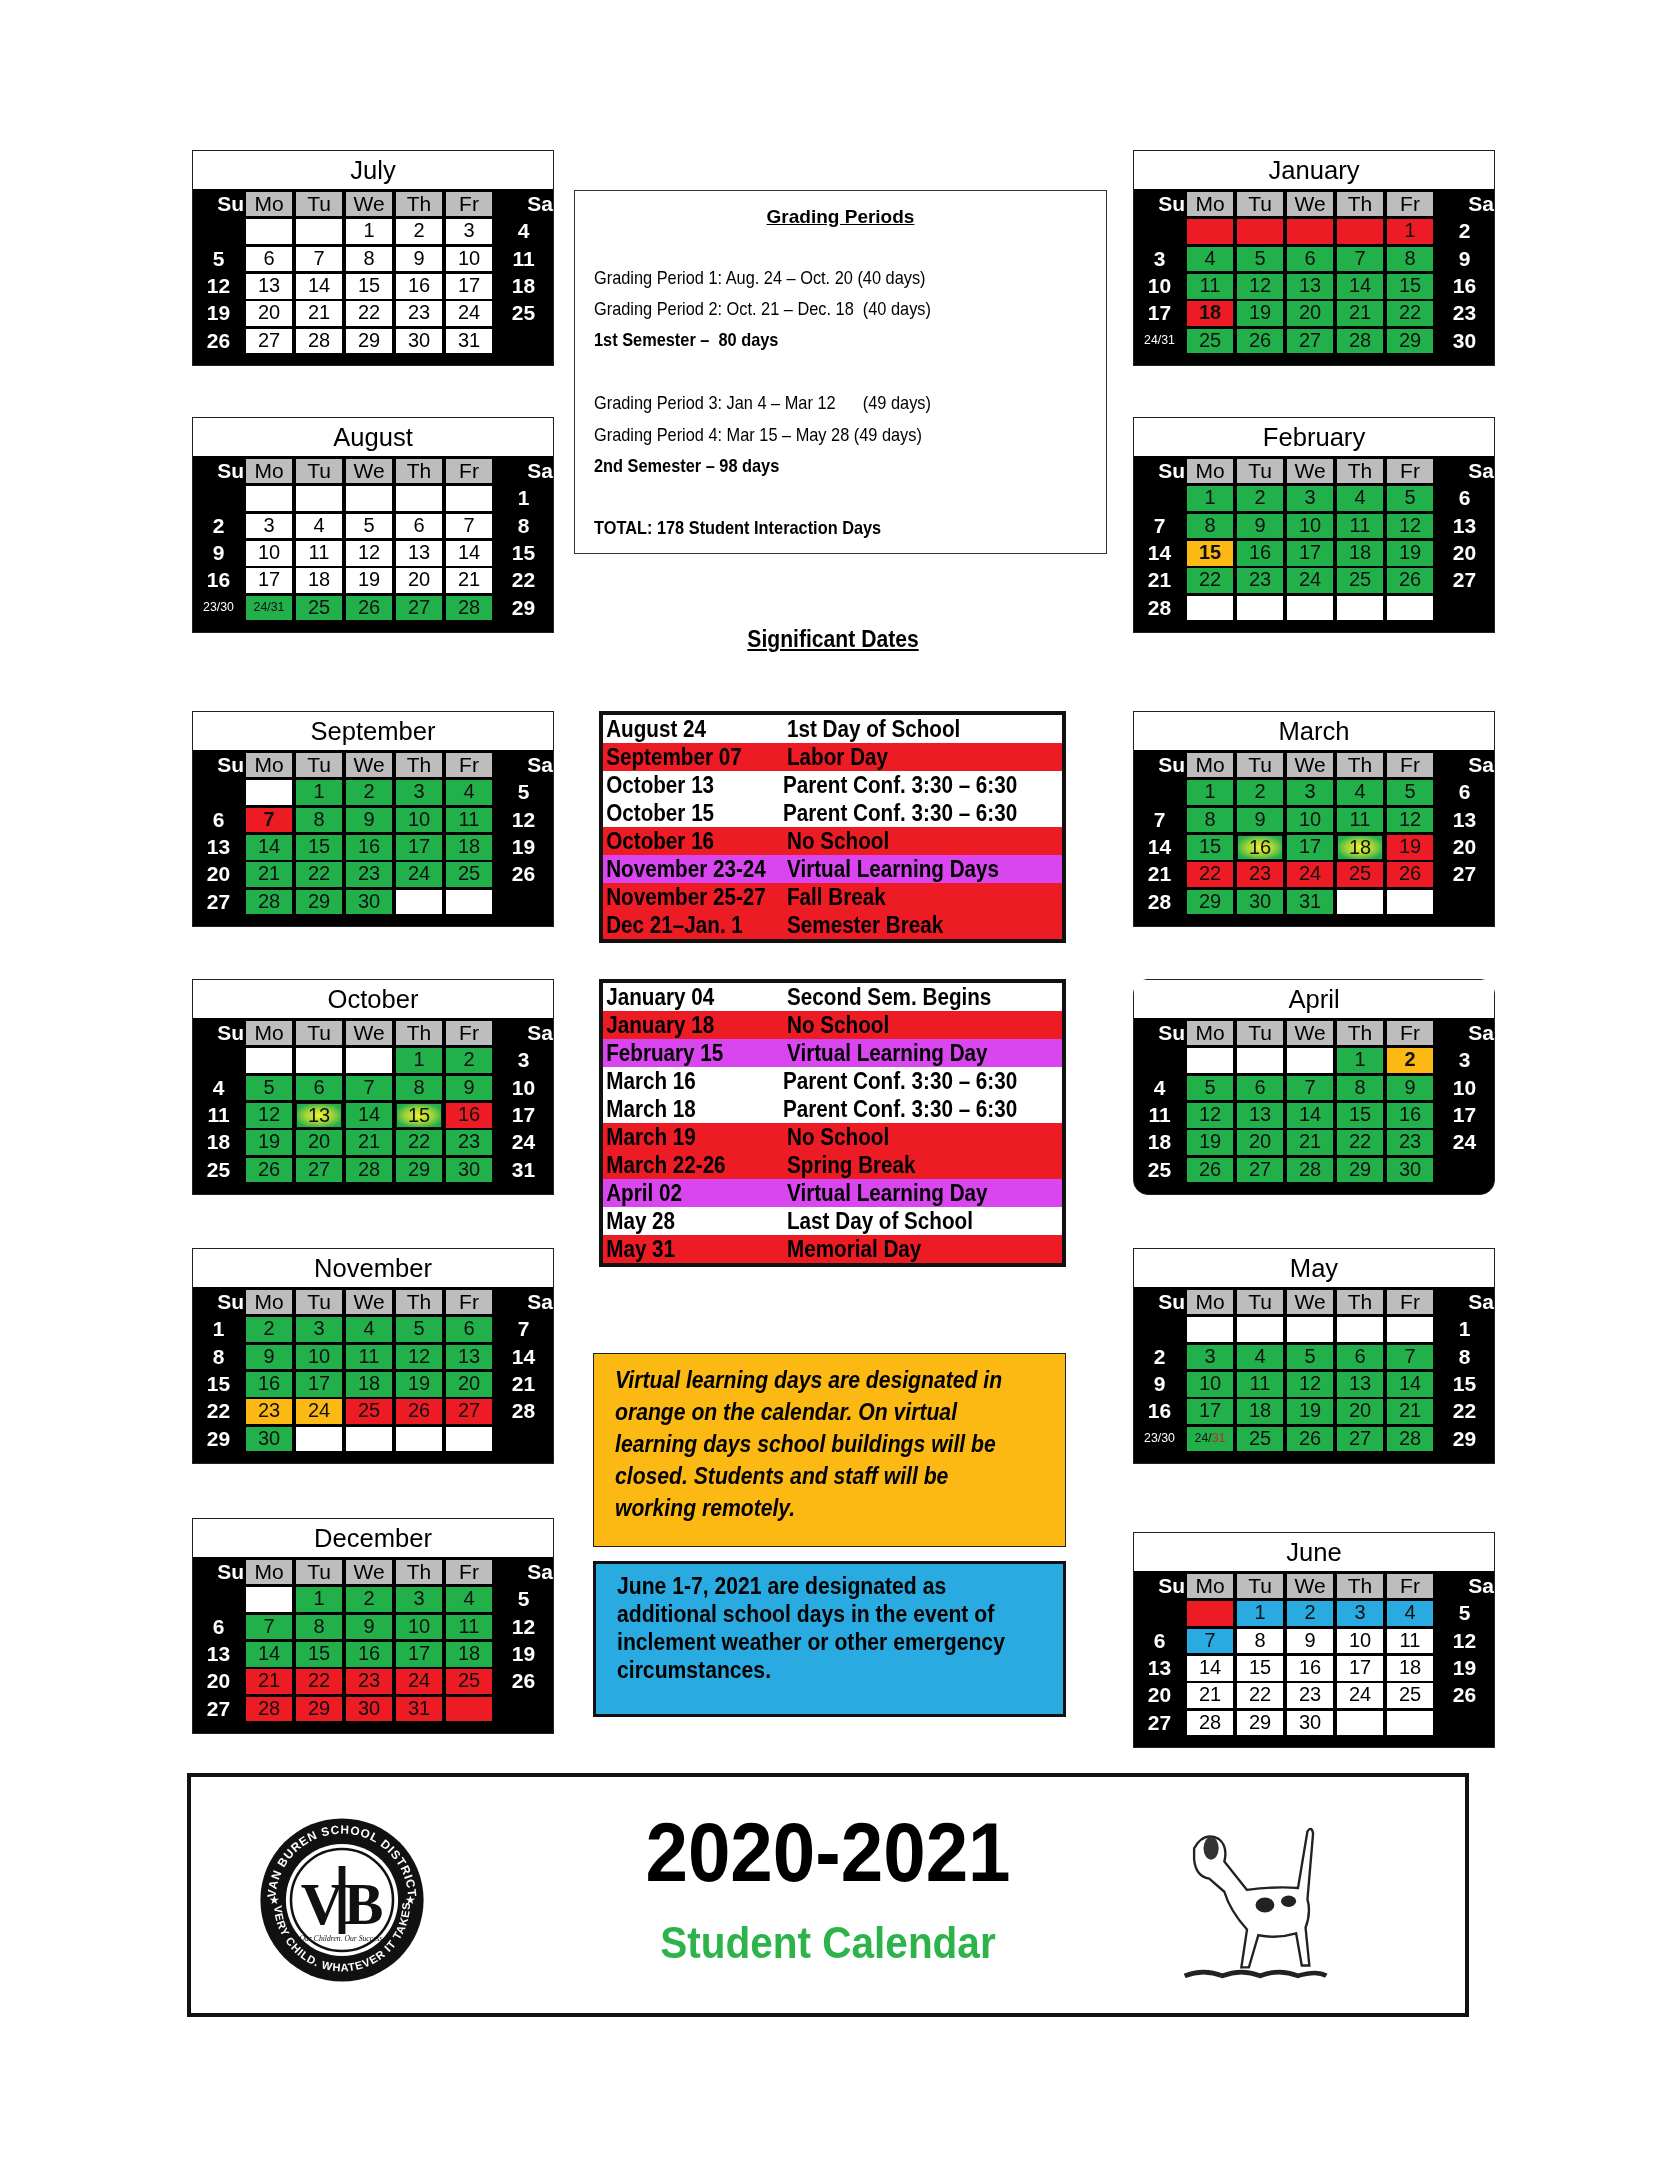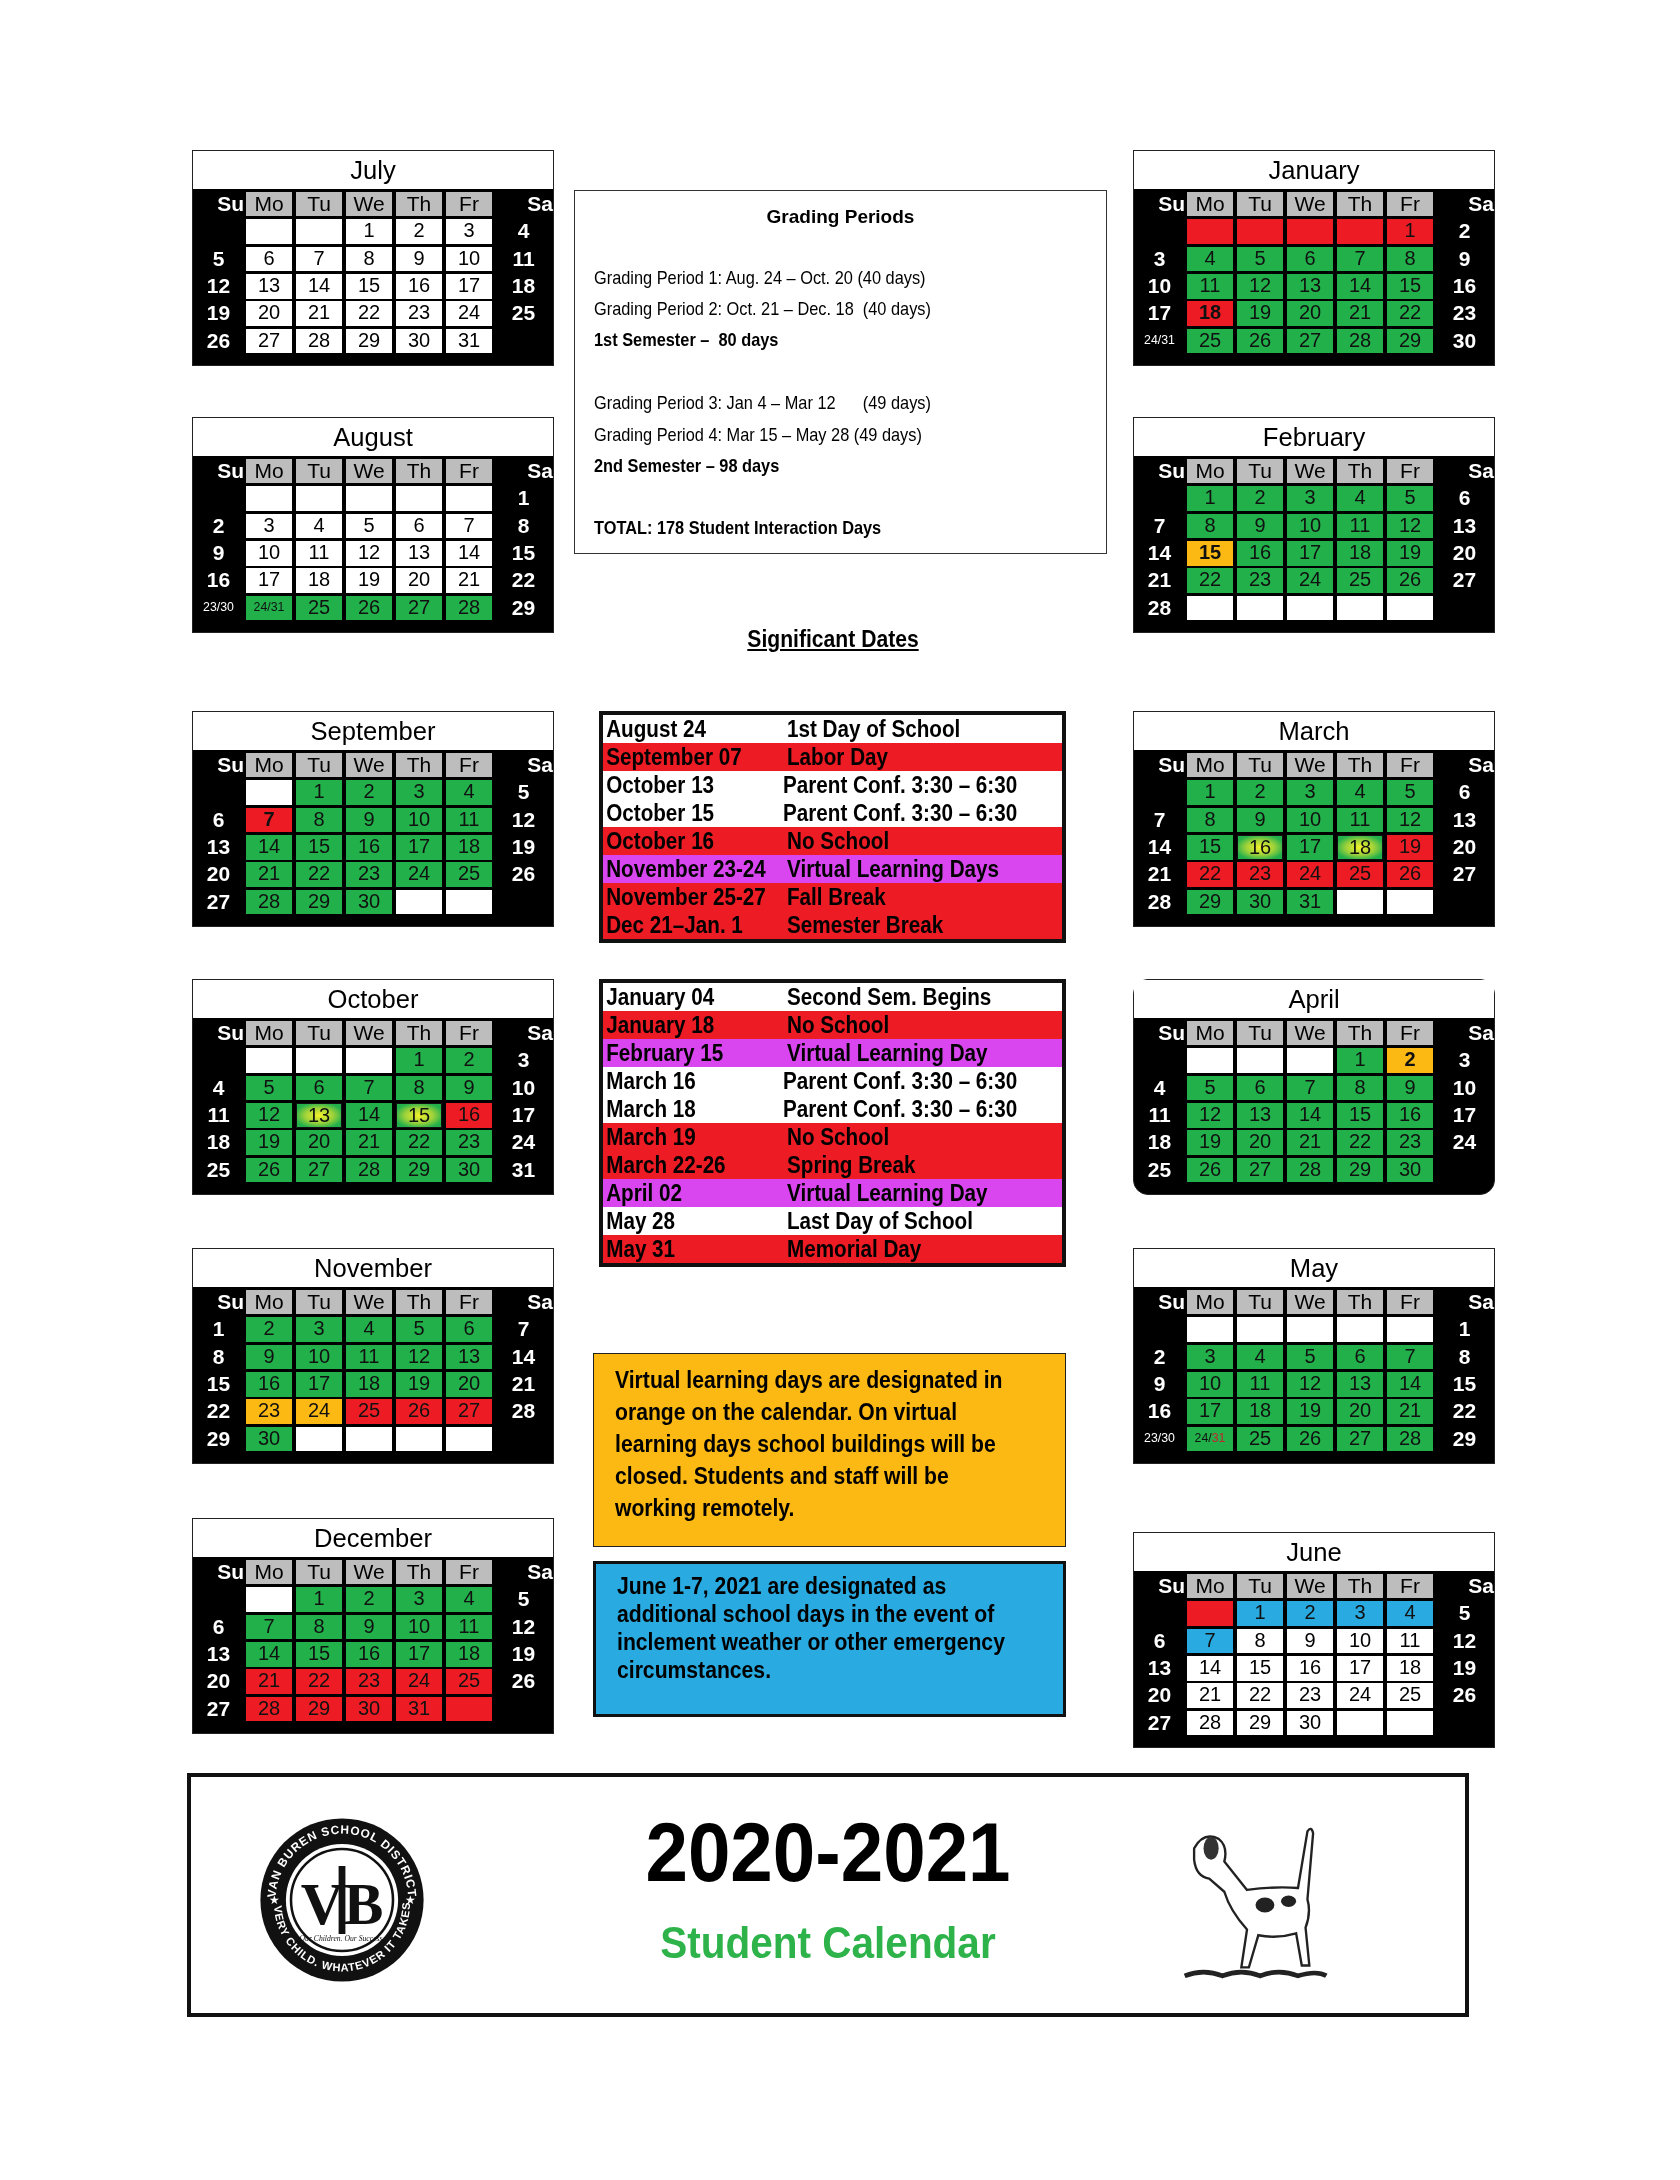--- a/index.html
+++ b/index.html
@@ -17,36 +17,36 @@
   .c-green{background:#22b04b;color:#111;}
   .c-red{background:#ed1c24;color:#111;}
   .c-orange{background:#fdb913;color:#111;font-weight:bold;}
   .c-blue{background:#29abe2;color:#111;}
   .c-conf{background:radial-gradient(ellipse at center,#f3f22a 0%,#9fd23a 45%,#22b04b 80%);border:1.9px solid #111;color:#111;}
   .c-redbold{background:#ed1c24;color:#111;font-weight:bold;}
   .cell.small-green{font-size:12.3px;}
   .redtxt{color:#c1272d;}
 
   #grading{position:absolute;left:574px;top:190px;width:533px;height:364px;border:1.9px solid #333;box-sizing:border-box;font-family:"Liberation Sans",sans-serif;}
-  #grading .gtitle{position:absolute;top:15px;width:100%;text-align:center;font-weight:bold;font-size:19px;}
+  #grading .gtitle{position:absolute;top:15px;width:100%;text-align:center;font-weight:bold;text-decoration:underline;font-size:19px;}
   #grading .line{position:absolute;left:19px;font-size:19px;transform:scaleX(0.86);transform-origin:left;white-space:pre;}
   #grading .bold{font-weight:bold;}
 
   #sig-title{position:absolute;left:587px;top:625px;width:492px;text-align:center;font-weight:bold;font-size:24px;text-decoration:underline;transform:scaleX(0.88);}
   .sigbox{position:absolute;left:599px;width:467px;border:4.7px solid #111;box-sizing:border-box;background:#fff;}
   .sigrow{display:flex;font-weight:bold;font-size:24.6px;height:28px;line-height:28px;white-space:nowrap;}
   .sigrow .d{width:180px;padding-left:3.8px;transform:scaleX(0.84);transform-origin:left;}
   .sigrow .e{flex:1;transform:scaleX(0.84);transform-origin:left;}
   .bg-white{background:#fff;}
   .bg-red{background:#ed1c24;}
   .bg-orange{background:#d946ef;}
 
   .note{position:absolute;left:593px;width:473px;box-sizing:border-box;font-weight:bold;font-size:24.6px;line-height:32px;padding:9.5px 21px;}
   .note span{display:block;transform:scaleX(0.86);transform-origin:left;white-space:pre;}
-  #note-orange{top:1353px;height:194px;background:#fdb913;border:1.9px solid #222;}
+  #note-orange{top:1353px;height:194px;background:#fdb913;border:1.9px solid #222;font-style:italic;}
   #note-blue{top:1561px;height:156px;background:#29abe2;border:3.8px solid #111;line-height:28px;padding-top:7.6px;}
 
   #footer{position:absolute;left:187px;top:1773px;width:1282px;height:244px;border:4.7px solid #111;box-sizing:border-box;}
   #year{position:absolute;left:0;width:100%;top:28px;text-align:center;font-weight:bold;font-size:83px;transform:scaleX(0.92);}
   #subtitle{position:absolute;left:0;width:100%;top:140px;text-align:center;font-weight:bold;font-size:45px;color:#2db34a;transform:scaleX(0.9);}
   #logo{position:absolute;left:66px;top:38px;width:170px;height:170px;}
   #dog{position:absolute;left:984px;top:43px;width:161px;height:170px;}
 </style>
 </head>
 <body>

